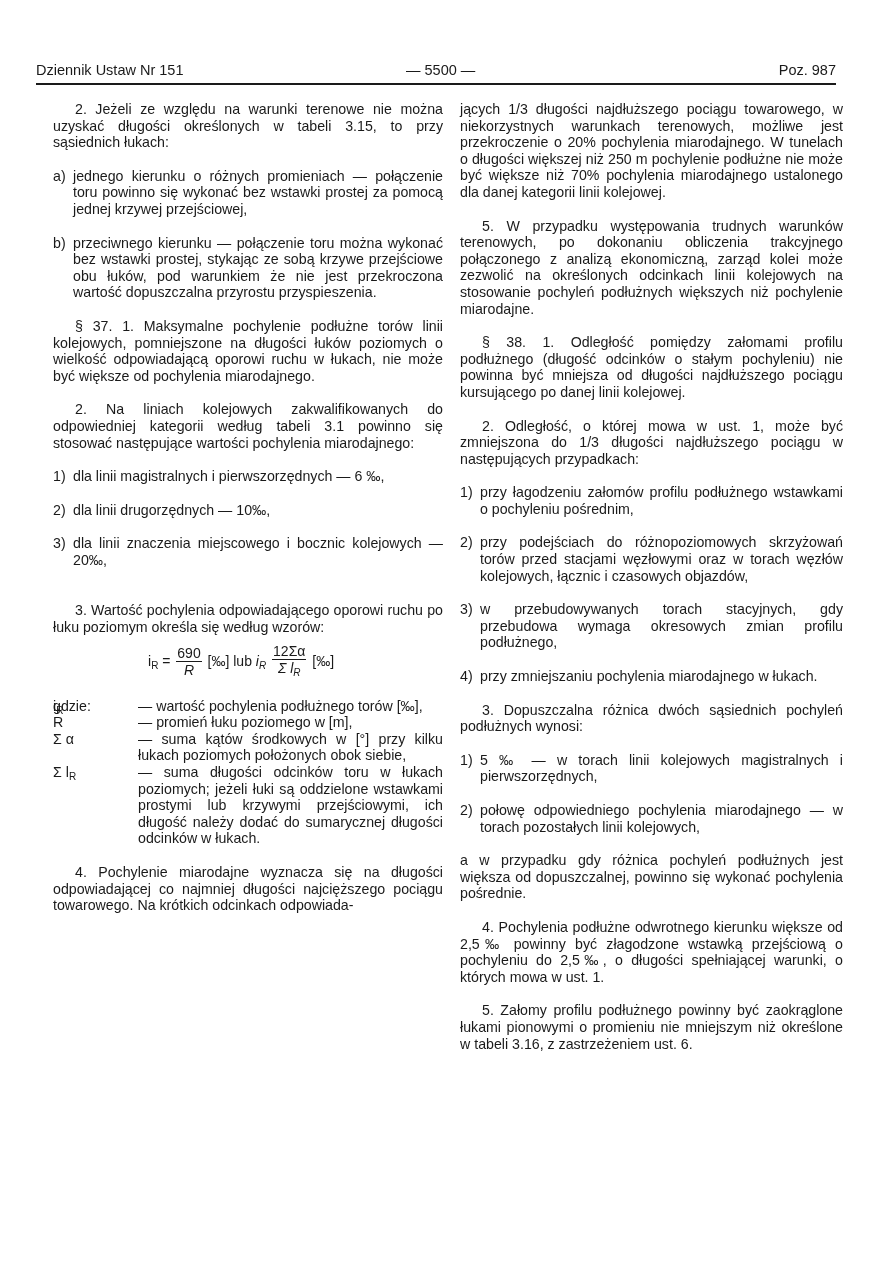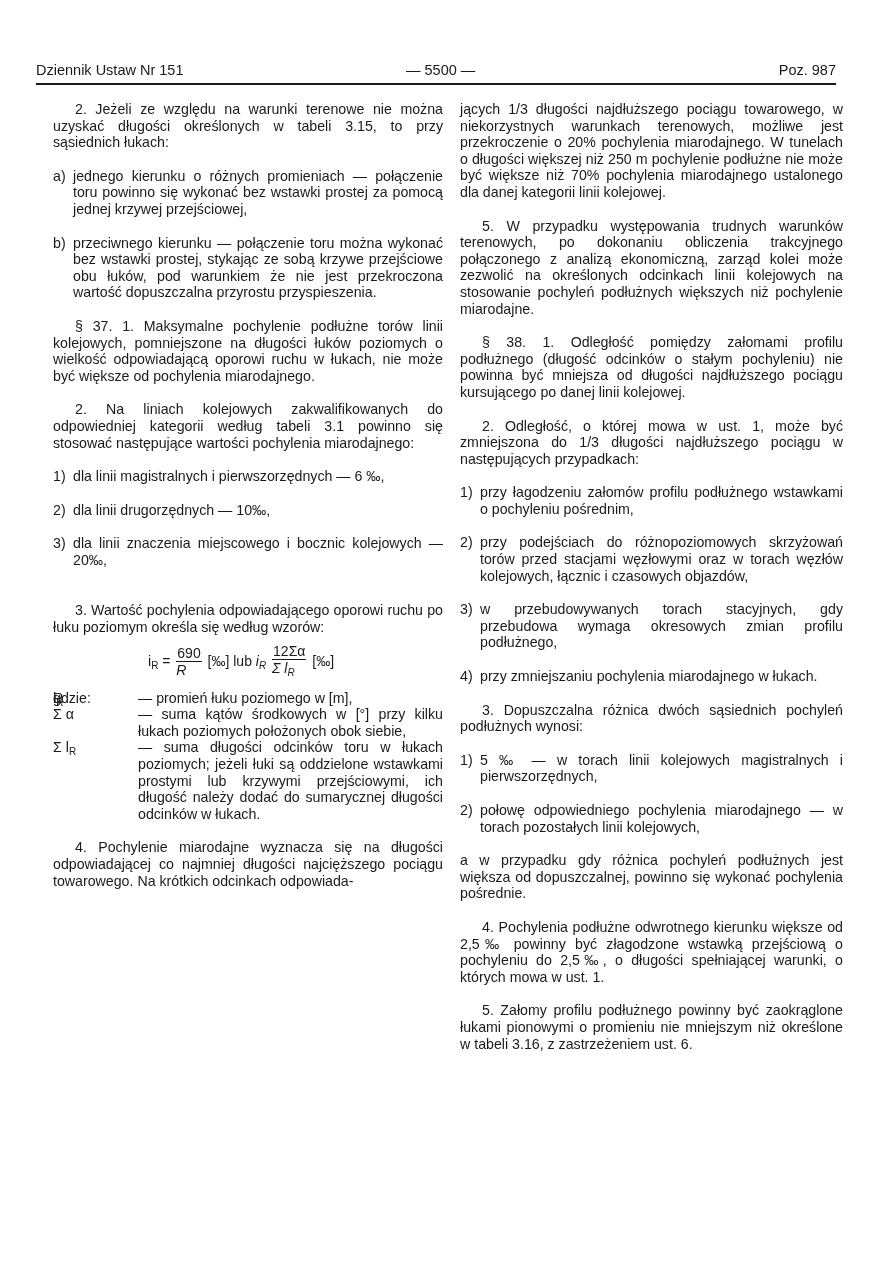--- a/index.html
+++ b/index.html
@@ -13,23 +13,23 @@
   .h-right { right:0;text-align:center; }
   .rule { position:absolute; left:36px; top:83px; width:800px; height:1.5px; background:#1a1a1a; }
   .col { position:absolute; top:101px; font-size:14.2px; line-height:16.6px; }
   .col-left { left:53px; width:390px; }
   .col-right { left:460px; width:383px; }
   p { margin:0; text-align:justify; }
   .ind { text-indent:22px; }
   .gap { height:17px; }
   .li { position:relative; padding-left:20px; text-align:justify; }
   .li .mk { position:absolute; left:-0px; top:0; }
-  .formula { text-align:center; font-size:14px; margin:6px 0 4px 0; height:44px; position:relative; }
+  .formula { text-align:center; font-size:14px; margin:6px 0 12px 0; height:44px; position:relative; }
   .fx { position:absolute; left:95px; top:2px; white-space:nowrap; }
-  .frac { display:inline-block; vertical-align:middle; text-align:left; margin:0 2px; }
+  .frac { display:inline-block; vertical-align:middle; text-align:center; margin:0 2px; }
   .frac .num { display:block; border-bottom:1px solid #1a1a1a; padding:0 1px; line-height:15px; }
   .frac .den { display:block; line-height:16px; font-style:italic; }
   .sub { font-size:10px; vertical-align:-3px; }
   .it { font-style:italic; }
   .defs { position:relative; margin-top:4px; }
   .def { position:relative; padding-left:85px; text-align:justify; }
   .def .sym { position:absolute; left:0; width:80px; text-align:left; white-space:nowrap; }
   .def .lead { position:absolute; left:0; }
 </style>
 </head>
@@ -93,20 +93,21 @@
         <span class="den"><span>Σ l</span><span class="sub">R</span></span>
       </span>
       <span>[‰]</span>
     </div>
   </div>
 
   <div class="defs">
     <div class="def">
       <span class="lead">gdzie:</span>
       <span class="sym"><span>i</span><span class="sub">R</span></span>
+      <span>— wartość pochylenia podłużnego torów [‰],</span>
     </div>
     <div class="def">
       <span class="sym"><span>R</span></span>
       <span>— promień łuku poziomego w [m],</span>
     </div>
     <div class="def">
       <span class="sym"><span>Σ α</span></span>
       <span>— suma kątów środkowych w [°] przy kilku łukach poziomych położonych obok siebie,</span>
     </div>
     <div class="def">

